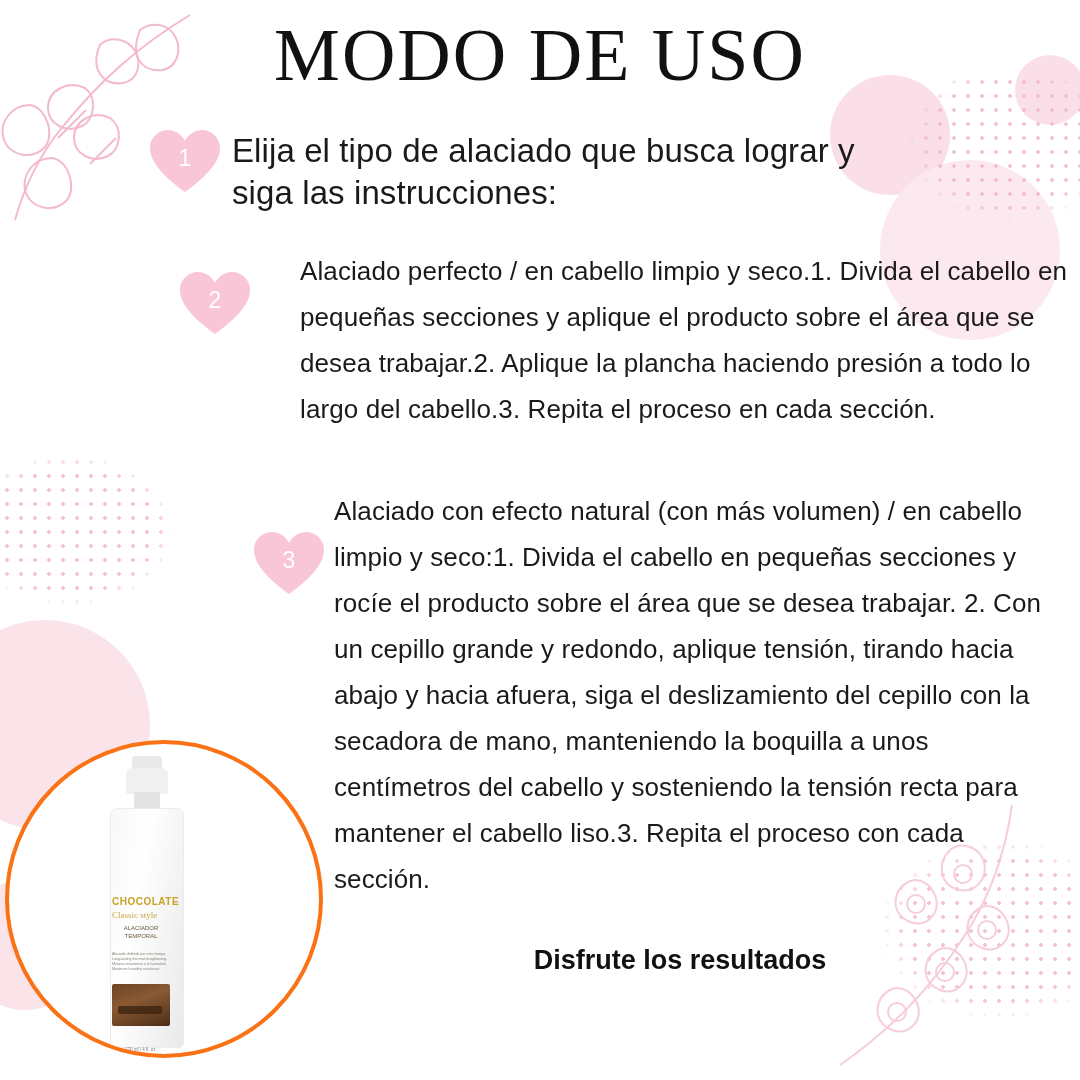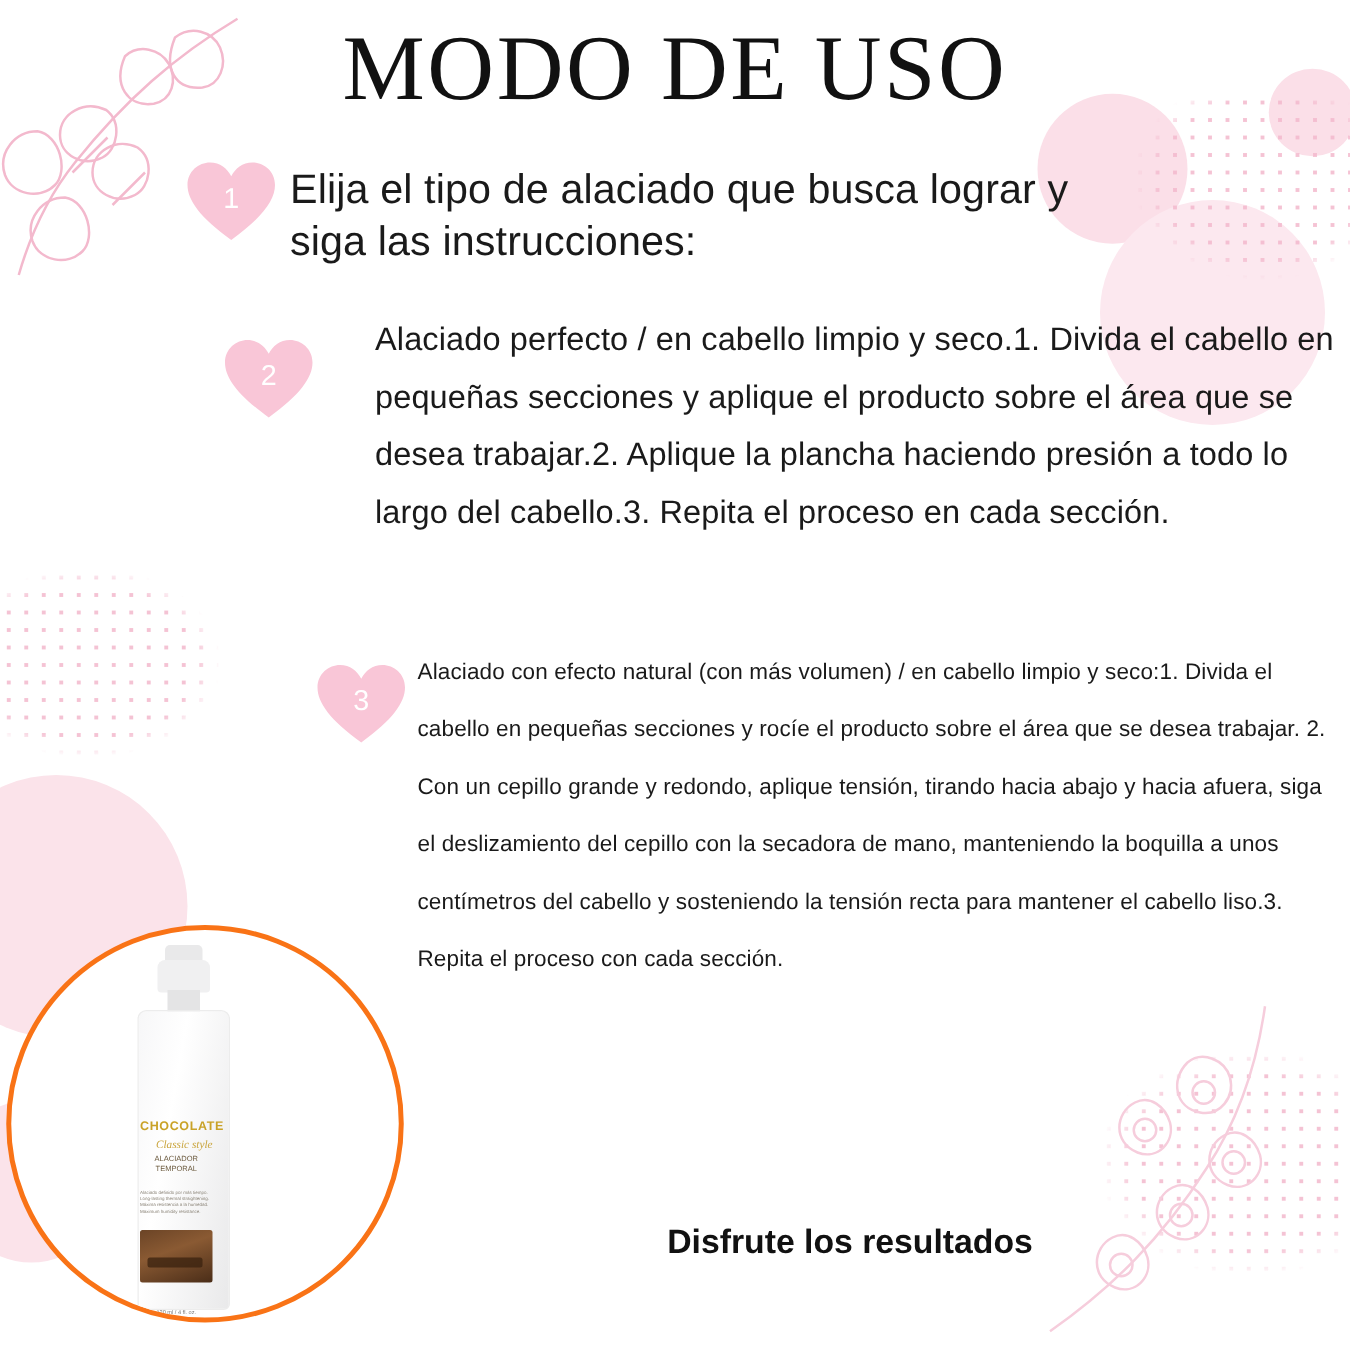--- a/index.html
+++ b/index.html
@@ -109,31 +109,30 @@
   }
   .p1 {
     left: 232px; top: 130px; width: 690px;
     font-size: 33px; line-height: 42px;
   }
   .p2 {
     left: 272px; top: 248px; width: 790px;
     font-size: 26px; line-height: 46px; margin-left: 28px;
   }
   .p3 {
-    left: 334px; top: 514px; width: 728px;
-    font-size: 18px; line-height: 46px;
+    left: 334px; top: 488px; width: 728px;
+    font-size: 26px; line-height: 46px;
   }
   .closing {
     position: absolute;
     left: 330px; top: 945px; width: 700px;
     text-align: center;
     font-size: 27px;
     font-weight: bold;
     color: #111111;
-    margin-top: 33px;
   }
 
   
   .product-circle {
     position: absolute;
     left: 5px;
     top: 740px;
     width: 310px;
     height: 310px;
     border-radius: 50%;
@@ -185,23 +184,22 @@
     font-size: 10px;
     font-weight: bold;
     letter-spacing: .5px;
     color: #c9a227;
     font-family: "Liberation Sans", sans-serif;
   }
   .bottle .script {
     position: absolute;
     left: 8px; top: 154px;
     width: 58px;
-    text-align: right;
+    text-align: left;
     font-size: 9px;
-    font-style: italic;
     color: #caa63f;
     font-family: "Liberation Serif", serif;
   }
   .bottle .sub {
     position: absolute;
     left: 6px; top: 168px;
     width: 62px;
     text-align: center;
     font-size: 6px;
     line-height: 8px;

